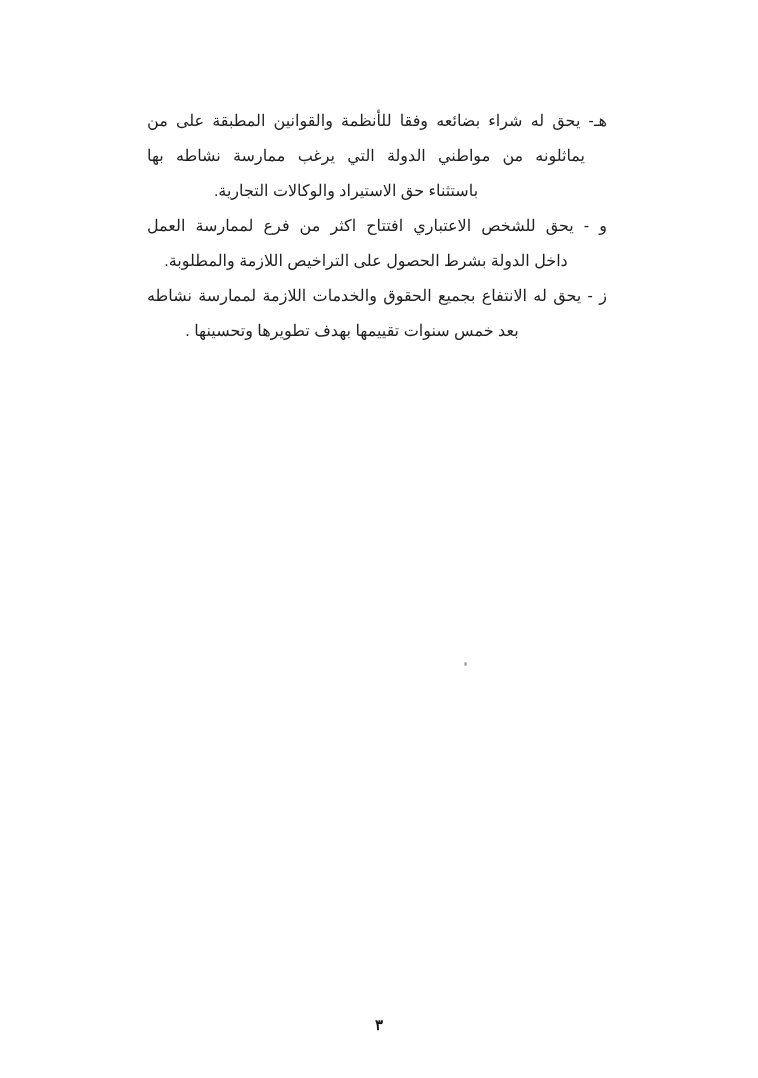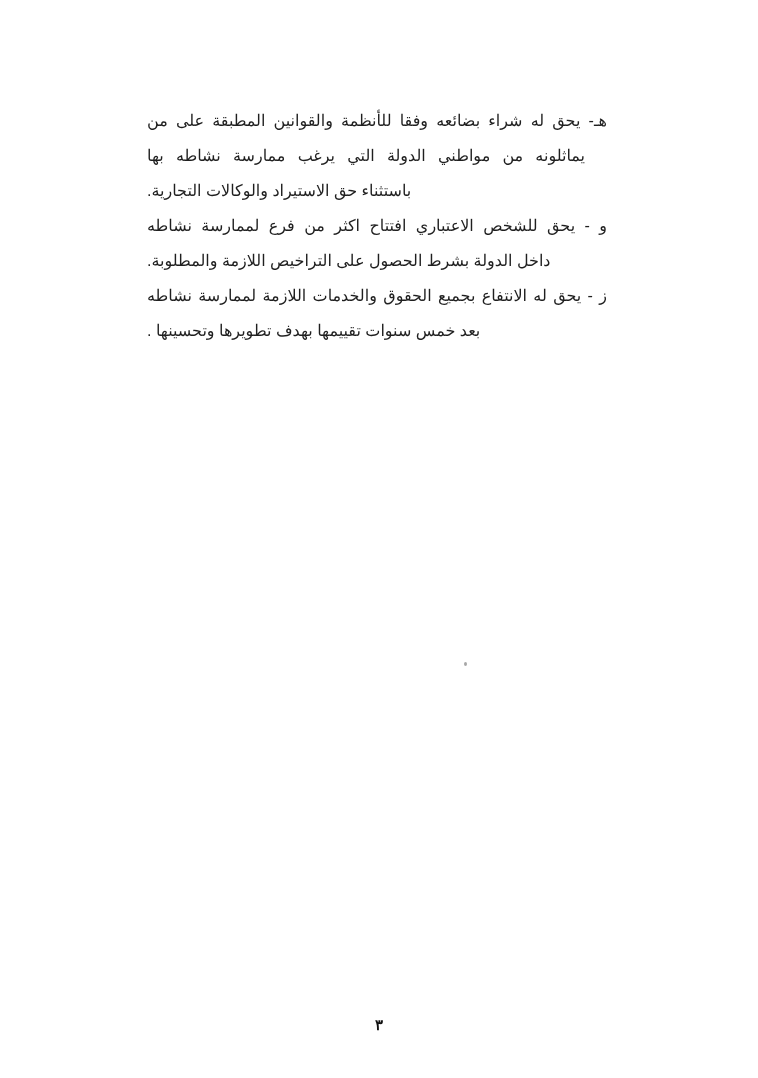--- a/index.html
+++ b/index.html
@@ -30,21 +30,21 @@
     letter-spacing: 0.2px;
     white-space: nowrap;
     overflow: visible;
   }
   .just {
     white-space: normal;
     text-align: justify;
     text-align-last: justify;
   }
   .natural {
-    text-align: left;
+    text-align: center;
   }
   .ind-22 { padding-right: 22px; }
   .ind-34 { padding-right: 34px; }
   .ind-50 { padding-right: 50px; }
   .ind-62 { padding-right: 62px; }
   .footer {
     position: absolute;
     top: 1016px;
     left: 0;
     width: 758px;
@@ -68,21 +68,21 @@
 </head>
 <body>
 
 <div id="page">
 
   <div class="text-block">
     <div class="line just">هـ- يحق له شراء بضائعه وفقا للأنظمة والقوانين المطبقة على من</div>
     <div class="line just ind-22">يماثلونه من مواطني الدولة التي يرغب ممارسة نشاطه بها</div>
     <div class="line natural ind-62">باستثناء حق الاستيراد والوكالات التجارية.</div>
 
-    <div class="line just">و - يحق للشخص الاعتباري افتتاح اكثر من فرع لممارسة نشاطه</div>
+    <div class="line just">و - يحق للشخص الاعتباري افتتاح اكثر من فرع لممارسة العمل</div>
     <div class="line natural ind-22">داخل الدولة بشرط الحصول على التراخيص اللازمة والمطلوبة.</div>
 
     <div class="line just">ز - يحق له الانتفاع بجميع الحقوق والخدمات اللازمة لممارسة نشاطه</div>
 
     <div class="line natural ind-50">بعد خمس سنوات تقييمها بهدف تطويرها وتحسينها .</div>
   </div>
 
   <div class="speck"></div>
 
   <div class="footer">٣</div>

